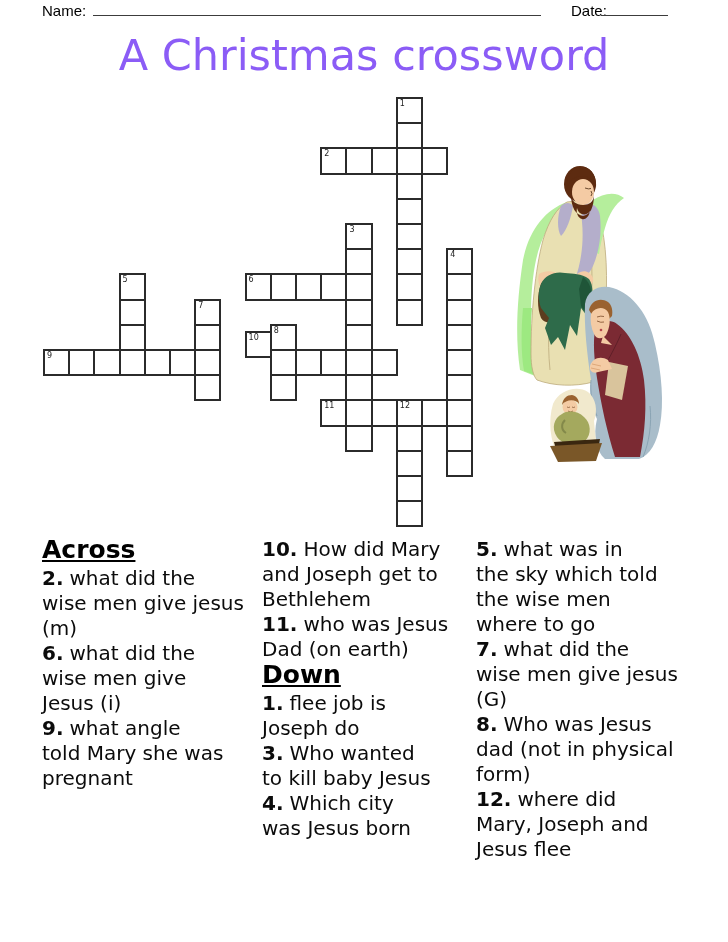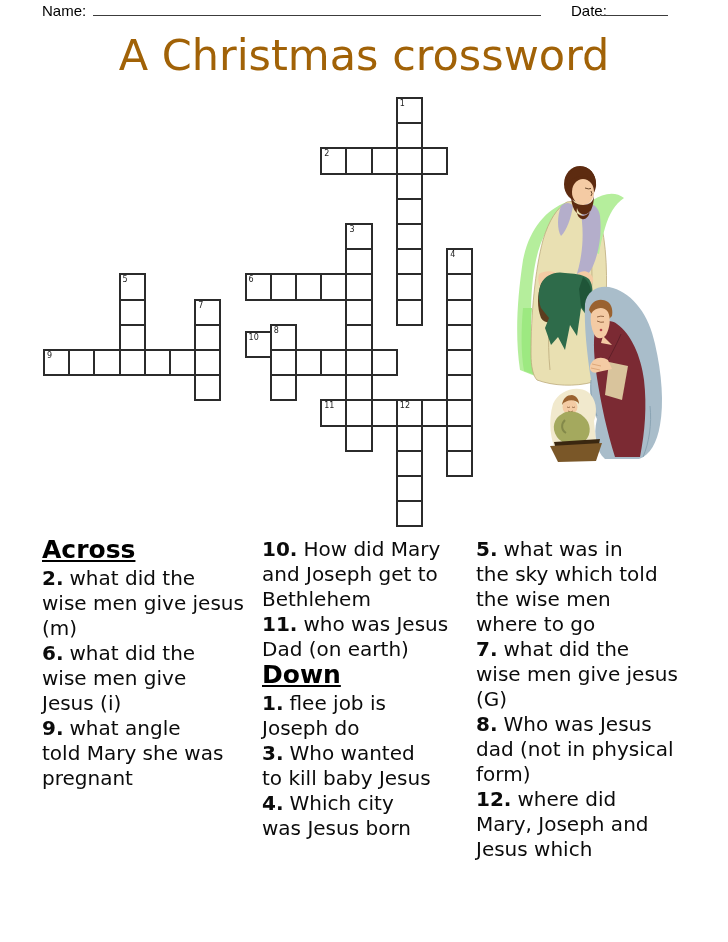--- a/index.html
+++ b/index.html
@@ -8,21 +8,21 @@
   
   .hdr-label{position:absolute;top:2px;font-family:"Liberation Sans",sans-serif;
              font-size:15px;color:#000;}
   .hdr-line{position:absolute;height:0;border-bottom:1.5px solid #3c3c3c;top:15px;}
   #name-label{left:42px;}
   #name-line{left:93px;width:448px;}
   #date-label{left:557px;margin-left:14px;}
   #date-line{left:601px;width:67px;}
   
   .title{position:absolute;top:30px;left:0;width:728px;text-align:center;
-         font-size:43px;font-weight:normal;letter-spacing:0;color:#a16207;margin:0;}
+         font-size:43px;font-weight:normal;letter-spacing:0;color:#8b5cf6;margin:0;}
   
   #grid{position:absolute;left:0;top:0;width:728px;height:942px;}
   .cell{position:absolute;width:27.2px;height:27.2px;box-sizing:border-box;
         border:2px solid #2b2b2b;background:#fff;}
   .cellnum{position:absolute;top:0px;left:2px;font-size:8px;line-height:9px;color:#222;
            font-family:"DejaVu Sans",sans-serif;}
   
   #nativity{position:absolute;left:505px;top:158px;width:168px;height:304px;}
   
   .clue-col{position:absolute;top:537px;}
@@ -254,16 +254,16 @@
 the wise men
 where to go</span></p>
       <p class="clue"><b>7.</b><span>what did the
 wise men give jesus
 (G)</span></p>
       <p class="clue"><b>8.</b><span>Who was Jesus
 dad (not in physical
 form)</span></p>
       <p class="clue"><b>12.</b><span>where did
 Mary, Joseph and
-Jesus which</span></p>
+Jesus flee</span></p>
     </div>
 
 </div>
 
 </body></html>

